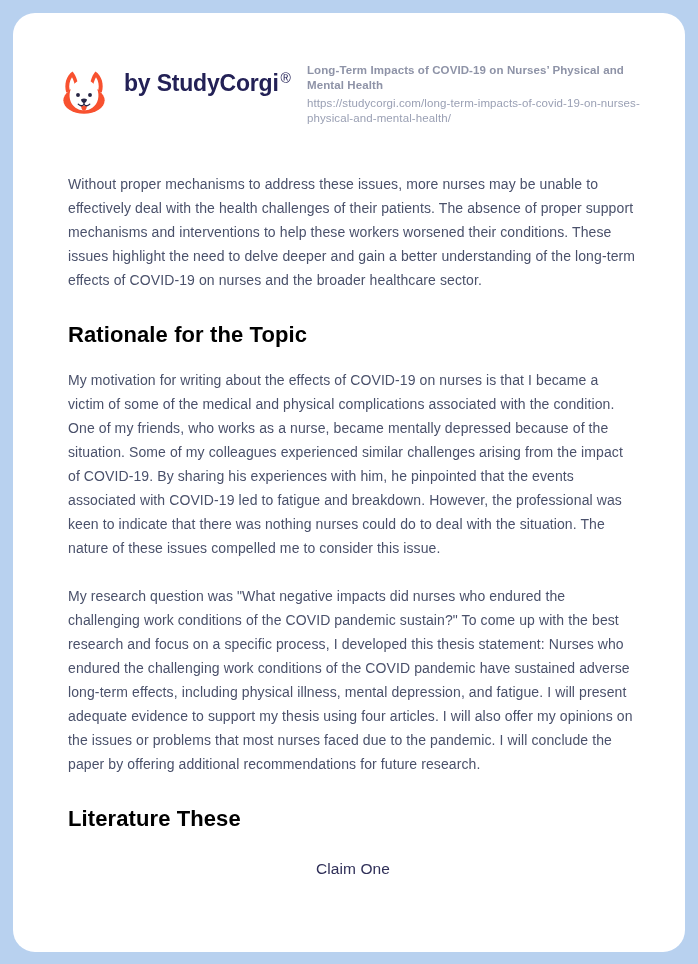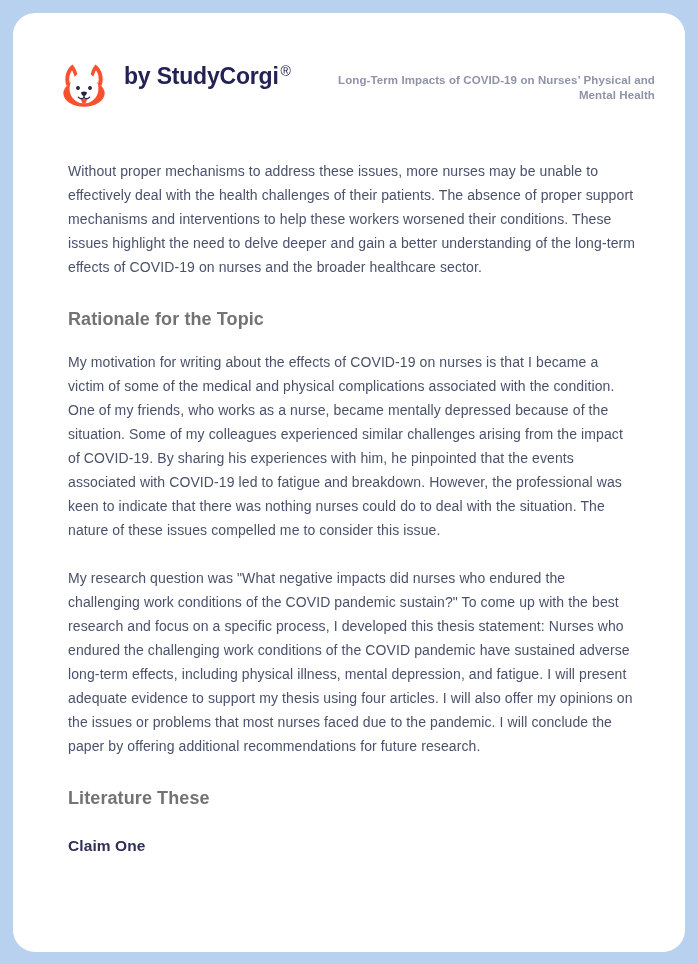--- a/index.html
+++ b/index.html
@@ -42,21 +42,20 @@
   }
   .reg {
     font-size: 14px;
     font-weight: normal;
     color: #232156;
     vertical-align: 8px;
     margin-left: 2px;
   }
   .header-right {
     width: 348px;
-    text-align: right;
     margin-right: -17px;
   }
   .doc-title {
     font-size: 11.5px;
     font-weight: bold;
     color: #8e93a7;
     line-height: 15px;
     letter-spacing: 0.1px;
   }
   .doc-url {
@@ -70,32 +69,33 @@
   
   .article { margin-top: 46px; margin-left: 8px; }
   .article p {
     font-size: 14px;
     line-height: 24px;
     color: #4a516b;
     letter-spacing: 0.1px;
     margin-bottom: 24px;
   }
   .article h2 {
-    font-size: 18px;
+    font-size: 22px;
     font-weight: bold;
-    color: #737373;
+    color: #000000;
     margin: 30px 0 20px 0;
     letter-spacing: 0.1px;
   }
   .article h3 {
     font-size: 15.5px;
-    font-weight: bold;
+    font-weight: normal;
     color: #2f2f58;
     margin: 28px 0 0 0;
     letter-spacing: 0.1px;
+    text-align: center;
   }
 </style>
 </head>
 <body>
 
 <div class="page">
   <div class="card">
 
     <div class="header">
       <div class="logo">
@@ -120,20 +120,21 @@
 
             <path d="M38 71 Q44 77.5 50 71.5 Q56 77.5 62 71" fill="none" stroke="#272645" stroke-width="2.8" stroke-linecap="round"></path>
             <path d="M50 69 L50 71.5" fill="none" stroke="#272645" stroke-width="2.4" stroke-linecap="round"></path>
           </svg>
         </span>
         <span class="wordmark"><span>by StudyCorgi</span><span class="reg">®</span></span>
       </div>
 
       <div class="header-right">
         <div class="doc-title">Long-Term Impacts of COVID-19 on Nurses’ Physical and Mental Health</div>
+        <div class="doc-url">https://studycorgi.com/long-term-impacts-of-covid-19-on-nurses-physical-and-mental-health/</div>
       </div>
     </div>
 
     <div class="article">
       <p>Without proper mechanisms to address these issues, more nurses may be unable to effectively deal with the health challenges of their patients. The absence of proper support mechanisms and interventions to help these workers worsened their conditions. These issues highlight the need to delve deeper and gain a better understanding of the long-term effects of COVID-19 on nurses and the broader healthcare sector.</p>
 
       <h2>Rationale for the Topic</h2>
       <p>My motivation for writing about the effects of COVID-19 on nurses is that I became a victim of some of the medical and physical complications associated with the condition. One of my friends, who works as a nurse, became mentally depressed because of the situation. Some of my colleagues experienced similar challenges arising from the impact of COVID-19. By sharing his experiences with him, he pinpointed that the events associated with COVID-19 led to fatigue and breakdown. However, the professional was keen to indicate that there was nothing nurses could do to deal with the situation. The nature of these issues compelled me to consider this issue.</p>
       <p>My research question was "What negative impacts did nurses who endured the challenging work conditions of the COVID pandemic sustain?" To come up with the best research and focus on a specific process, I developed this thesis statement: Nurses who endured the challenging work conditions of the COVID pandemic have sustained adverse long-term effects, including physical illness, mental depression, and fatigue. I will present adequate evidence to support my thesis using four articles. I will also offer my opinions on the issues or problems that most nurses faced due to the pandemic. I will conclude the paper by offering additional recommendations for future research.</p>
 

